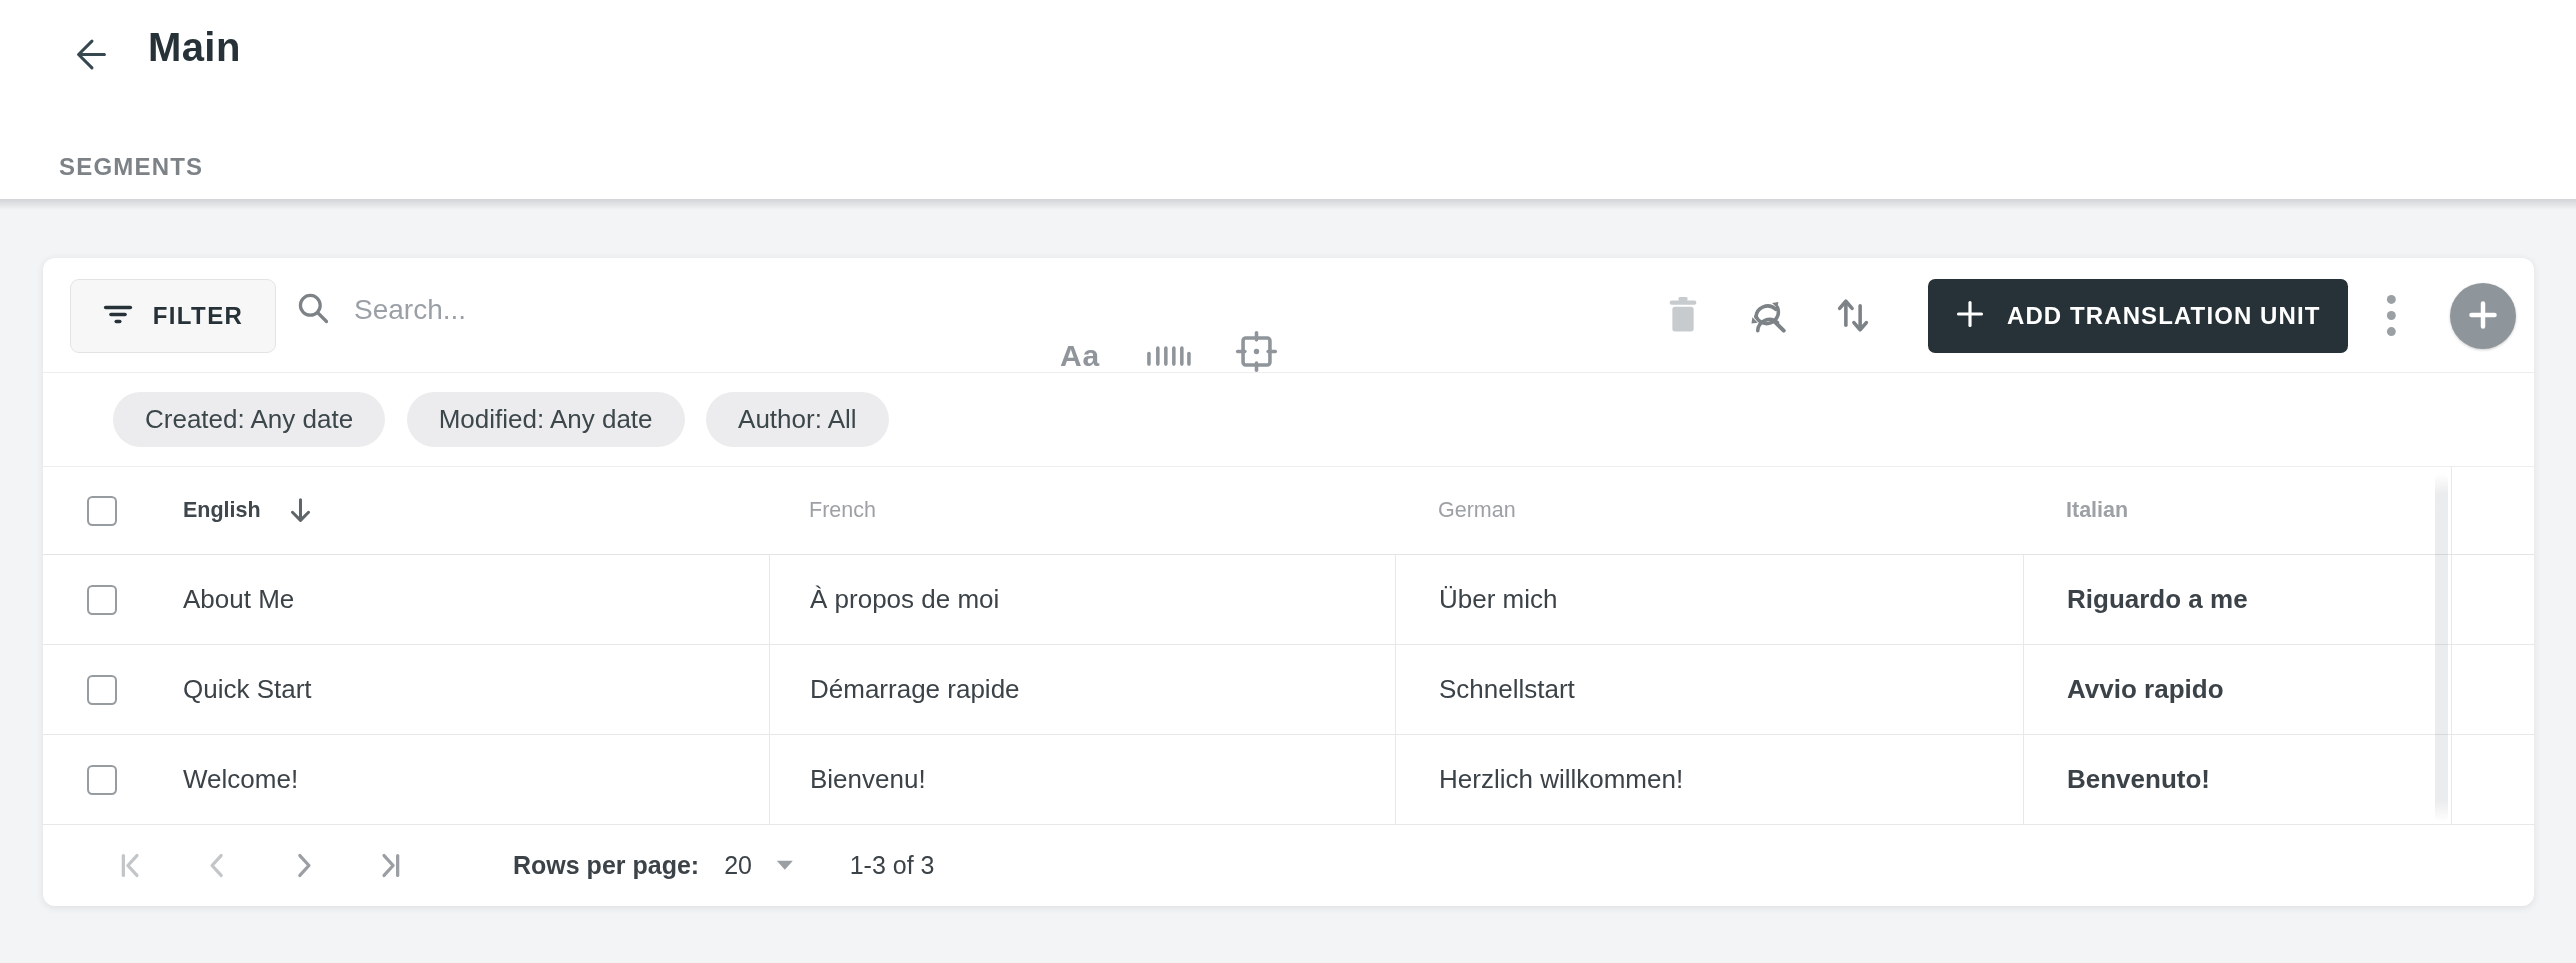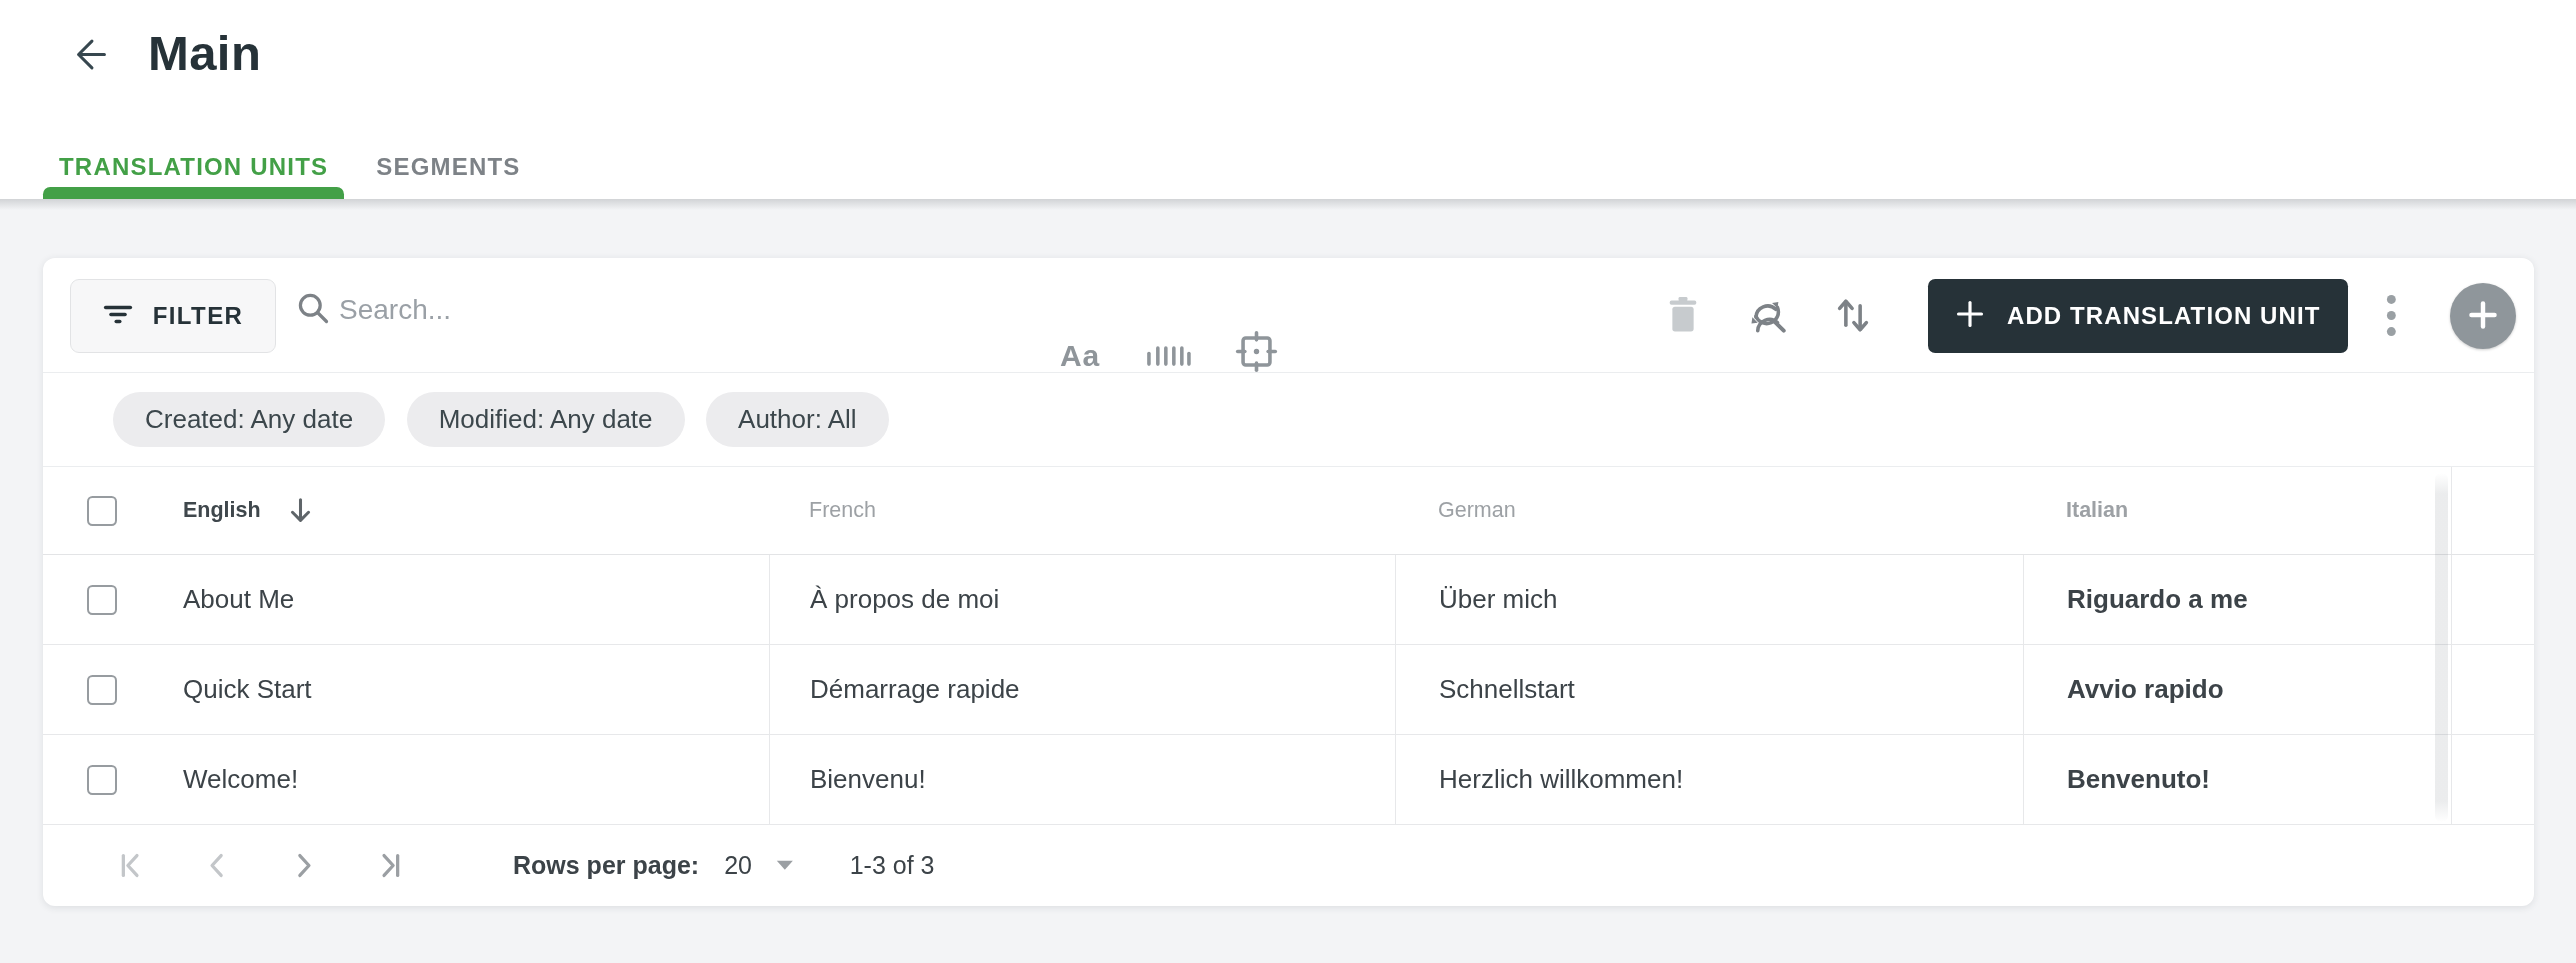--- a/index.html
+++ b/index.html
@@ -3,21 +3,21 @@
 <meta charset="utf-8">
 <style>
   * { margin:0; padding:0; box-sizing:border-box; }
   html,body { width:2576px; height:963px; overflow:hidden;
     font-family:"Liberation Sans", sans-serif; background:#ffffff; }
 
   
   .topbar { position:absolute; top:0; left:0; width:2576px; height:199px; background:#ffffff; }
   .back-btn { position:absolute; left:59px; top:27px; width:57px; height:57px;
     display:flex; align-items:center; justify-content:center; cursor:pointer; border-radius:50%; }
-  .page-title { position:absolute; left:148px; top:25px; font-size:49px; font-weight:700;
+  .page-title { position:absolute; left:148px; top:25px; font-size:40px; font-weight:700;
     color:#263238; letter-spacing:0.4px; }
 
   .tabs { position:absolute; left:43px; bottom:0; display:flex; }
   .tab { position:relative; height:64px; display:flex; align-items:center;
     padding:0 16px; margin-right:16px; font-size:24px; font-weight:700;
     letter-spacing:1.2px; cursor:pointer; }
   .tab.active { color:#43A047; }
   .tab.inactive { color:#7d8287; }
   .tab.active .tab-underline { position:absolute; left:0; right:0; bottom:0; height:11.6px;
     background:#43A047; border-radius:7.2px 7.2px 0 0; }
@@ -29,21 +29,21 @@
 
   .card { position:absolute; left:43px; top:59px; width:2491px; height:648px;
     background:#ffffff; border-radius:12px; box-shadow:0 1.8px 7.2px rgba(40,50,60,0.10); overflow:hidden; }
 
   
   .toolbar { position:relative; height:115px; border-bottom:0.9px solid #ebedef; }
   .filter-btn { position:absolute; left:27px; top:20.6px; height:74px; display:flex;
     align-items:center; gap:19.7px; padding:0 32px; background:#f7f7f8;
     border:1.8px solid #e2e3e5; border-radius:9px; cursor:pointer; }
   .filter-btn .label { font-size:24px; font-weight:700; letter-spacing:1.4px; color:#263238; }
-  .search-wrap { position:absolute; left:252px; top:32px; display:flex; align-items:center; gap:8px; }
+  .search-wrap { position:absolute; left:252px; top:32px; display:flex; align-items:center; gap:23px; }
   .search-input { border:none; outline:none; width:572px; font-size:28px; color:#3c4348;
     font-family:"Liberation Sans", sans-serif; background:transparent; }
   .search-input::placeholder { color:#9aa0a6; }
 
   .opt-icon { position:absolute; top:0; height:115px; display:flex; align-items:flex-end;
     justify-content:center; width:64px; cursor:pointer; color:#8f959a; }
   .match-case { left:1005px; font-size:30px; font-weight:700; color:#8f959a; letter-spacing:0.9px; }
   .whole-word { left:1093px; }
   .exact-frame { left:1181px; }
 
@@ -107,24 +107,20 @@
   <div class="back-btn">
     <span>
       <svg width="41" height="41" viewBox="0 0 46 46">
           <path d="M28 8 L13 23 L28 38 M13 23 H42" stroke="#37474f" stroke-width="3.4" fill="none" stroke-linecap="round" stroke-linejoin="round"></path>
         </svg>
     </span>
   </div>
   <div class="page-title">Main</div>
 
   <div class="tabs">
-    <div class="tab active">
-      <span>TRANSLATION UNITS</span>
-      <span class="tab-underline"></span>
-    </div>
     <div class="tab inactive">
       <span>SEGMENTS</span>
     </div>
   </div>
 </div>
 
 <div class="content">
   <div class="top-shadow"></div>
 
   <div class="card">

